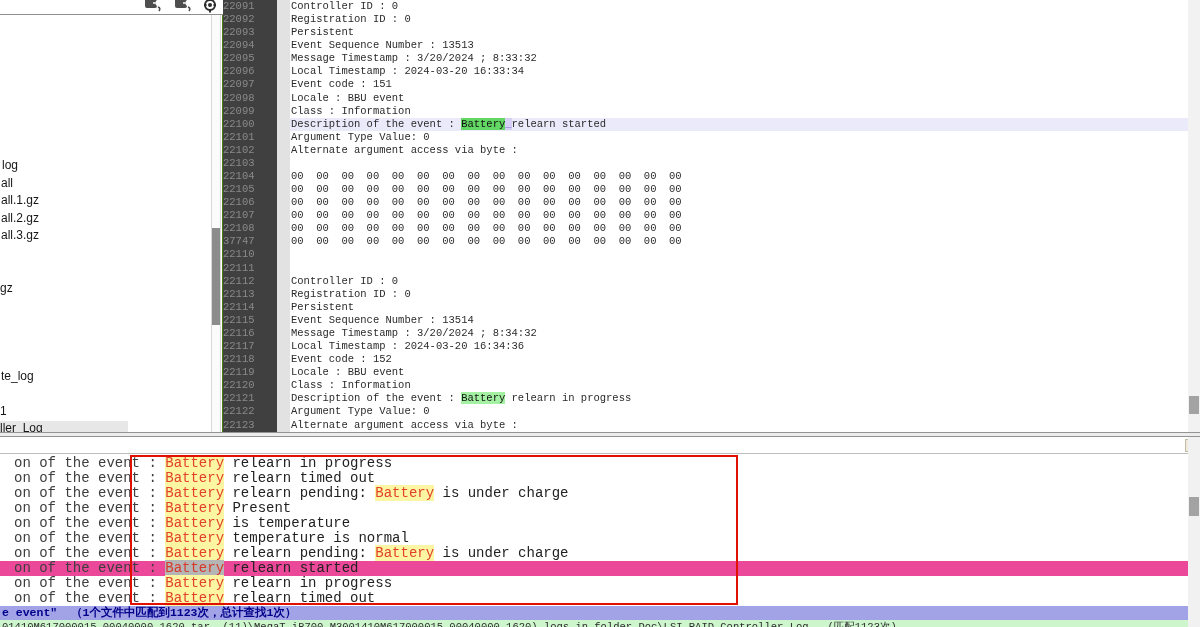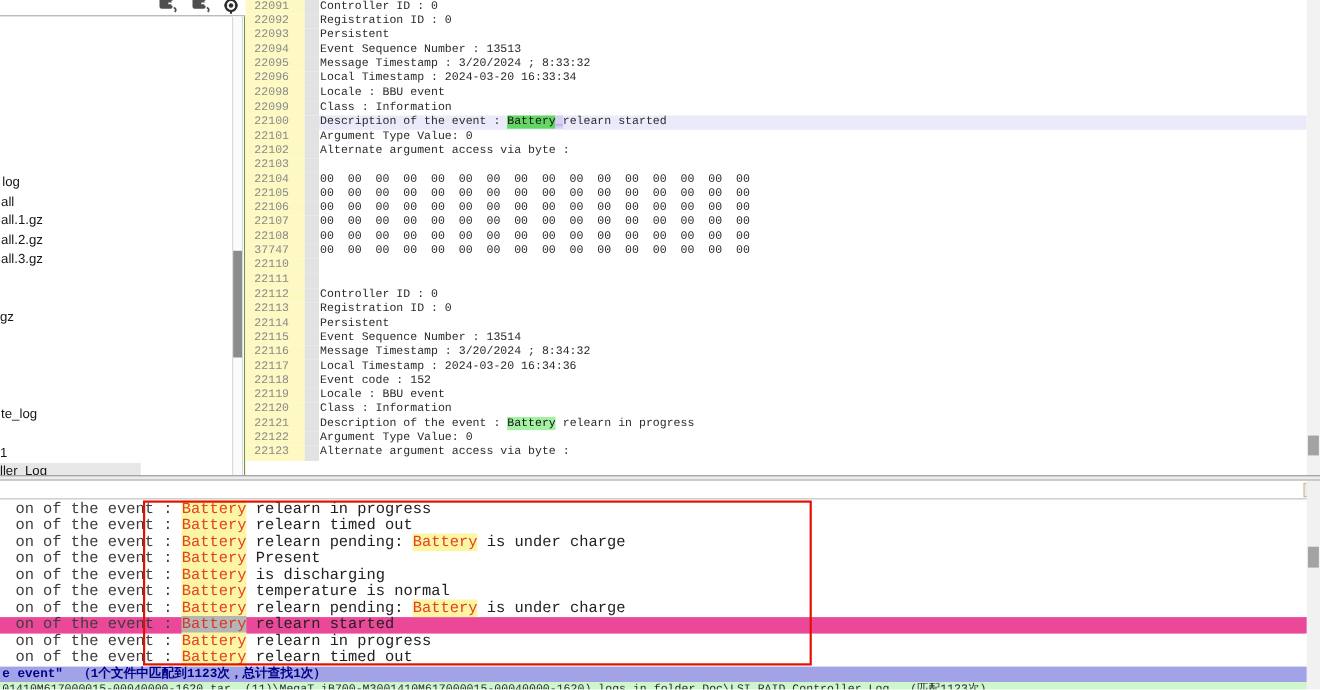--- a/index.html
+++ b/index.html
@@ -12,21 +12,21 @@
   
   .sidebar{position:absolute;left:0;top:15px;width:222px;height:417px;background:#fff;border-right:1px solid #4d7c0f;}
   .sb-item{position:absolute;font-size:12px;color:#161616;white-space:nowrap;line-height:15px;cursor:pointer;}
   .sb-item.sel{background:#e7e7e7;width:128px;}
   .sb-scroll{position:absolute;left:211px;top:0;width:8px;height:417px;background:#fbfbfb;border-left:1px solid #d8d8d8;border-right:1px solid #d8d8d8;}
   .sb-thumb{position:absolute;left:0;width:8px;background:#8c8c8c;}
   
   .editor{position:absolute;left:223px;top:0;width:965px;height:432px;background:#fff;overflow:hidden;
           font-family:"Liberation Mono",monospace;font-size:10.5px;}
   .eline{display:flex;height:13.09px;line-height:13.09px;white-space:pre;}
-  .lnum{width:48px;background:#fef9c3;color:#8a8a8a;text-align:center;padding-right:6px;flex:none;}
+  .lnum{width:48px;background:#404040;color:#8a8a8a;text-align:left;padding-right:6px;flex:none;}
   .lmargin{width:13px;background:#e2e2e2;flex:none;}
   .lcode{flex:1;padding-left:1px;color:#2b2b2b;}
   .lcode.cur{background:#eaeafb;}
   .seg-m1{background:#63d763;color:#111;}
   .seg-m2{background:#a4f1a4;color:#111;}
   .seg-caret{color:#7f6fd6;background:#d7d0f5;}
   .ed-scroll{position:absolute;left:1188px;top:0;width:12px;height:432px;background:#f2f2f2;}
   .ed-thumb{position:absolute;left:1px;width:10px;background:#a3a3a3;}
   
   .splitter{position:absolute;left:0;top:432px;width:1200px;height:5px;background:#ececec;
@@ -97,20 +97,21 @@
   </div>
 
   <div class="editor">
     <div>
         <div class="eline"><span class="lnum">22091</span><span class="lmargin"></span><span class="lcode"><span>Controller ID : 0</span></span></div>
         <div class="eline"><span class="lnum">22092</span><span class="lmargin"></span><span class="lcode"><span>Registration ID : 0</span></span></div>
         <div class="eline"><span class="lnum">22093</span><span class="lmargin"></span><span class="lcode"><span>Persistent</span></span></div>
         <div class="eline"><span class="lnum">22094</span><span class="lmargin"></span><span class="lcode"><span>Event Sequence Number : 13513</span></span></div>
         <div class="eline"><span class="lnum">22095</span><span class="lmargin"></span><span class="lcode"><span>Message Timestamp : 3/20/2024 ; 8:33:32</span></span></div>
         <div class="eline"><span class="lnum">22096</span><span class="lmargin"></span><span class="lcode"><span>Local Timestamp : 2024-03-20 16:33:34</span></span></div>
+        <div class="eline"><span class="lnum">22097</span><span class="lmargin"></span><span class="lcode"><span>Event code : 151</span></span></div>
         <div class="eline"><span class="lnum">22098</span><span class="lmargin"></span><span class="lcode"><span>Locale : BBU event</span></span></div>
         <div class="eline"><span class="lnum">22099</span><span class="lmargin"></span><span class="lcode"><span>Class : Information</span></span></div>
         <div class="eline"><span class="lnum">22100</span><span class="lmargin"></span><span class="lcode cur"><span>Description of the event : </span><span class="seg-m1">Battery</span><span class="seg-caret">_</span><span>relearn started</span></span></div>
         <div class="eline"><span class="lnum">22101</span><span class="lmargin"></span><span class="lcode"><span>Argument Type Value: 0</span></span></div>
         <div class="eline"><span class="lnum">22102</span><span class="lmargin"></span><span class="lcode"><span>Alternate argument access via byte :</span></span></div>
         <div class="eline"><span class="lnum">22103</span><span class="lmargin"></span><span class="lcode"></span></div>
         <div class="eline"><span class="lnum">22104</span><span class="lmargin"></span><span class="lcode"><span>00  00  00  00  00  00  00  00  00  00  00  00  00  00  00  00</span></span></div>
         <div class="eline"><span class="lnum">22105</span><span class="lmargin"></span><span class="lcode"><span>00  00  00  00  00  00  00  00  00  00  00  00  00  00  00  00</span></span></div>
         <div class="eline"><span class="lnum">22106</span><span class="lmargin"></span><span class="lcode"><span>00  00  00  00  00  00  00  00  00  00  00  00  00  00  00  00</span></span></div>
         <div class="eline"><span class="lnum">22107</span><span class="lmargin"></span><span class="lcode"><span>00  00  00  00  00  00  00  00  00  00  00  00  00  00  00  00</span></span></div>
@@ -139,21 +140,21 @@
   <div class="splitter"></div>
 
   <div class="results">
     <div class="res-header"></div>
     <div class="res-close">✕</div>
     <div class="res-rows">
         <div class="rrow"><span class="seg-pre">on of the event : </span><span class="seg-y">Battery</span><span> relearn in progress</span></div>
         <div class="rrow"><span class="seg-pre">on of the event : </span><span class="seg-y">Battery</span><span> relearn timed out</span></div>
         <div class="rrow"><span class="seg-pre">on of the event : </span><span class="seg-y">Battery</span><span> relearn pending: </span><span class="seg-y">Battery</span><span> is under charge</span></div>
         <div class="rrow"><span class="seg-pre">on of the event : </span><span class="seg-y">Battery</span><span> Present</span></div>
-        <div class="rrow"><span class="seg-pre">on of the event : </span><span class="seg-y">Battery</span><span> is discharging</span></div>
+        <div class="rrow"><span class="seg-pre">on of the event : </span><span class="seg-y">Battery</span><span> is temperature</span></div>
         <div class="rrow"><span class="seg-pre">on of the event : </span><span class="seg-y">Battery</span><span> temperature is normal</span></div>
         <div class="rrow"><span class="seg-pre">on of the event : </span><span class="seg-y">Battery</span><span> relearn pending: </span><span class="seg-y">Battery</span><span> is under charge</span></div>
         <div class="rrow sel"><span class="seg-pre">on of the event : </span><span class="seg-g">Battery</span><span> relearn started</span></div>
         <div class="rrow"><span class="seg-pre">on of the event : </span><span class="seg-y">Battery</span><span> relearn in progress</span></div>
         <div class="rrow"><span class="seg-pre">on of the event : </span><span class="seg-y">Battery</span><span> relearn timed out</span></div>
       </div>
     <div class="redbox"></div>
     <div class="res-summary">e event"  （1个文件中匹配到1123次，总计查找1次）</div>
     <div class="res-file">01410M617000015-00040000-1620.tar  (11)\MegaT iB700-M3001410M617000015-00040000-1620) logs in folder Doc\LSI RAID Controller Log   (匹配1123次)</div>
     <div class="res-scroll">

